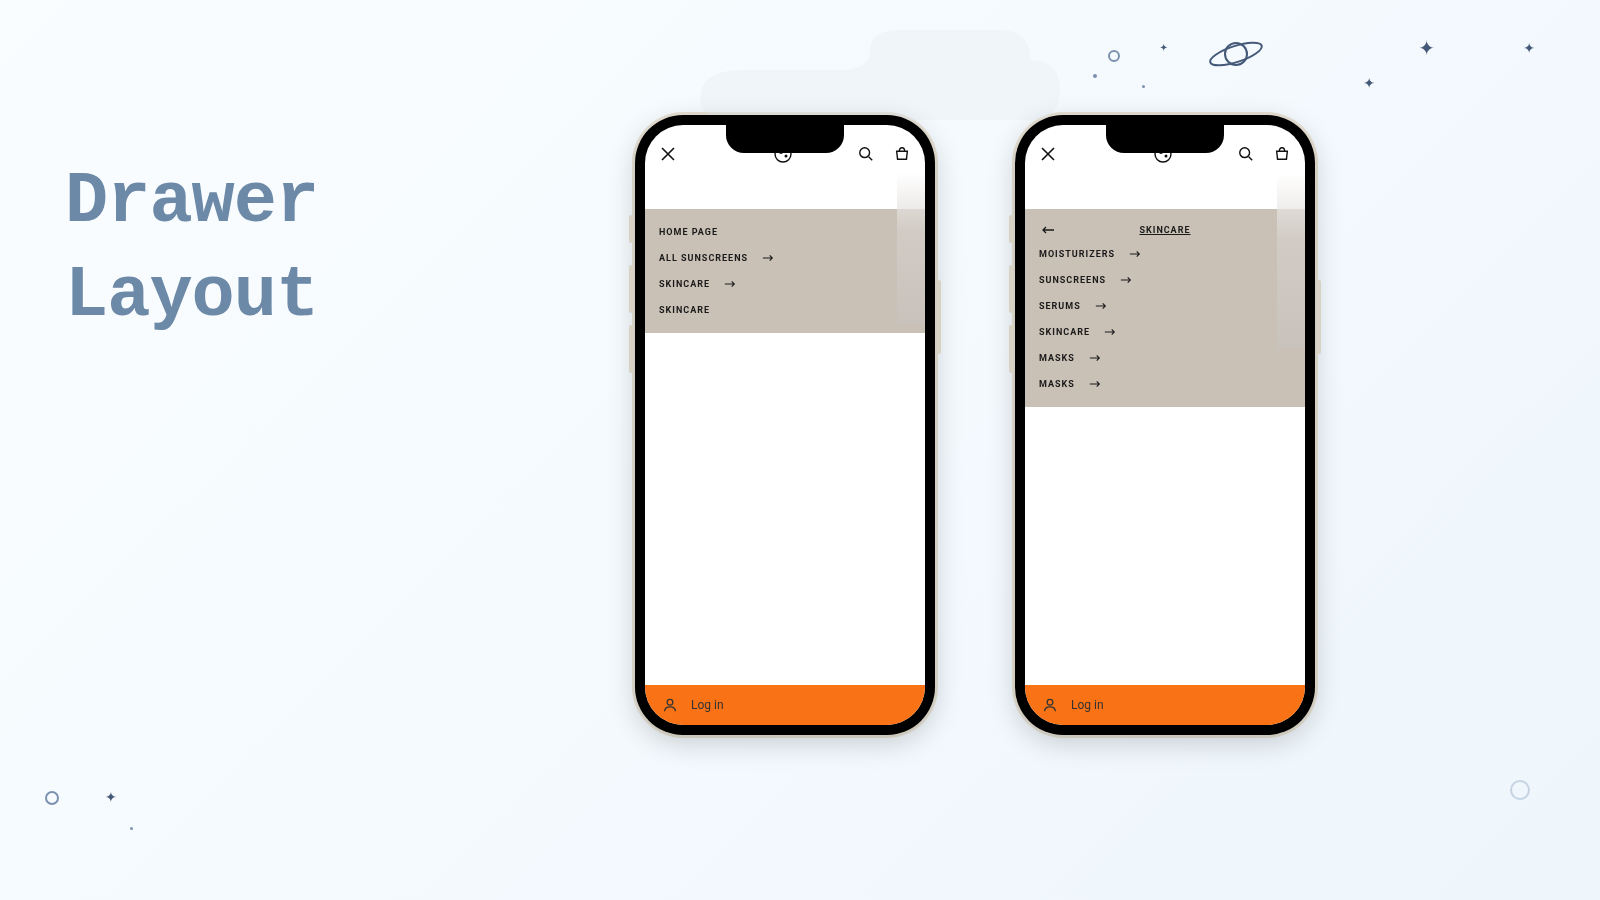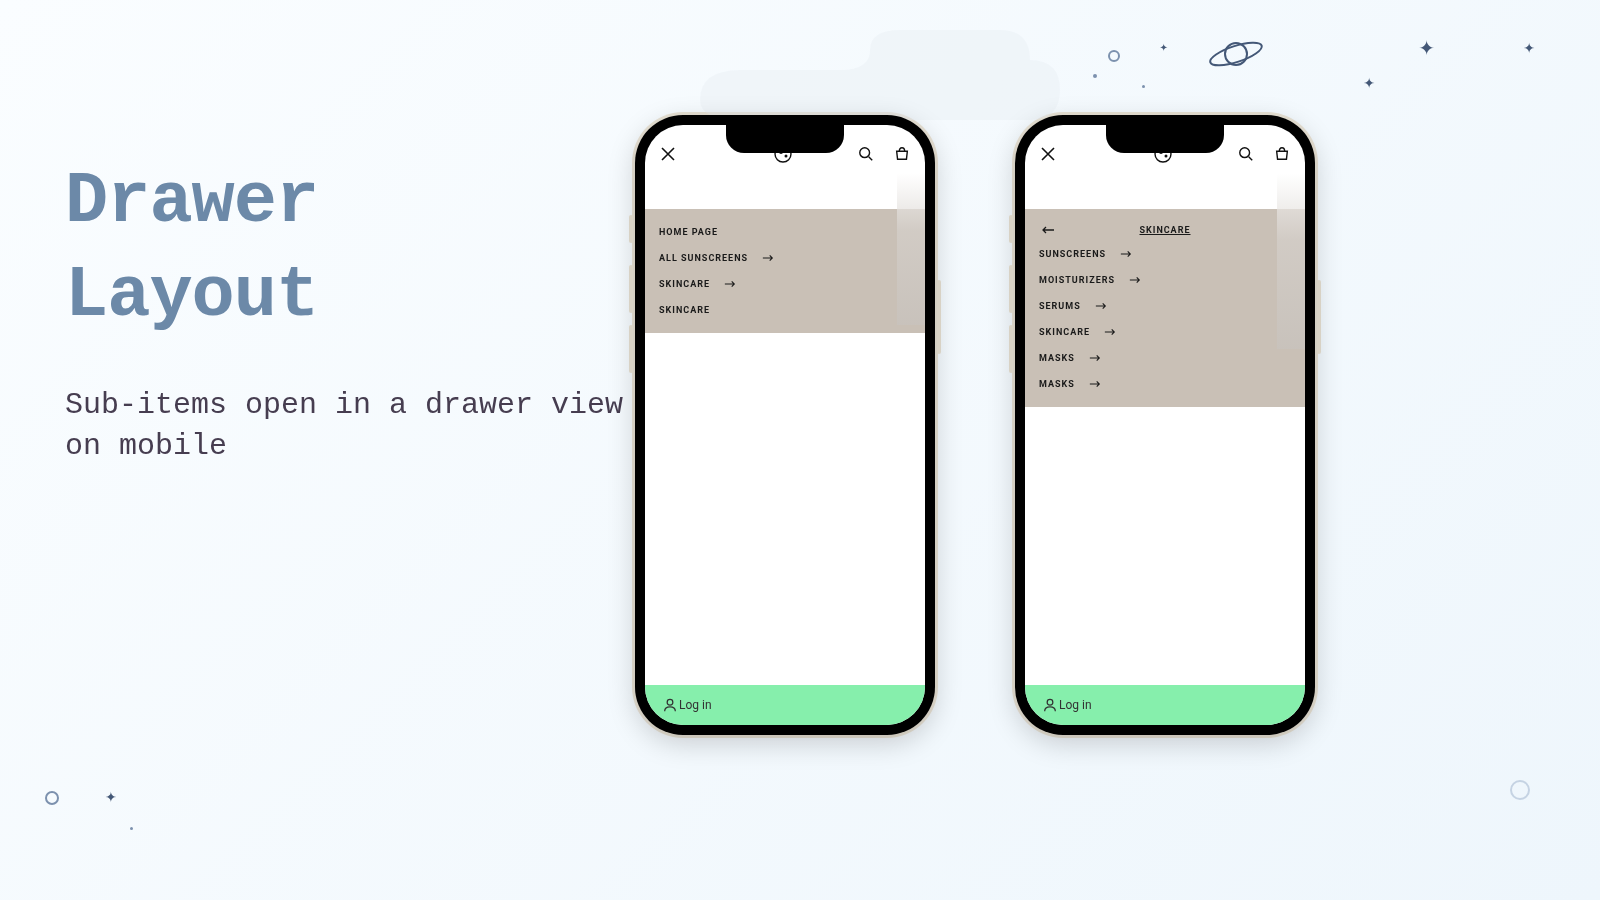--- a/index.html
+++ b/index.html
@@ -39,21 +39,21 @@
 .logo{position:absolute;left:50%;transform:translateX(-50%);top:12px;}
 .logo svg{width:30px;height:30px;}
 .icn{width:18px;height:18px;display:flex;align-items:center;justify-content:center;color:#111;}
 .gap{height:36px;background:#fff;}
 .menu{background:#c9c0b6;padding:10px 0;}
 .sub-hdr{display:flex;align-items:center;justify-content:center;position:relative;padding:6px 14px;}
 .back{position:absolute;left:14px;}
 .sub-title{font-size:9px;font-weight:700;letter-spacing:1px;color:#1a1a1a;text-decoration:underline;}
 .mi{display:flex;align-items:center;gap:14px;padding:8px 14px;font-size:9px;font-weight:700;letter-spacing:1px;color:#1a1a1a;}
 .arr{width:12px;height:8px;}
-.footer{position:absolute;bottom:0;left:0;right:0;height:40px;background:#86efac;display:flex;align-items:center;padding:0 16px;}
+.footer{position:absolute;bottom:0;left:0;right:0;height:40px;background:#f97316;display:flex;align-items:center;gap:12px;padding:0 16px;}
 .footer-txt{font-size:12px;color:#333;}
 .img-strip{position:absolute;top:48px;right:0;width:28px;height:152px;background:linear-gradient(180deg,#ffffff 0%,#d5d0cb 38%,#c8c3be 100%);opacity:.7;}
 .img-strip2{position:absolute;top:48px;right:0;width:28px;height:176px;background:linear-gradient(180deg,#ffffff 0%,#d5d0cb 38%,#c8c3be 100%);opacity:.7;}
 </style>
 </head>
 <body>
 
 <div class="deco cloud">
 <svg viewBox="0 0 420 140">
       <path d="M40 90 Q40 60 80 60 L180 60 Q210 60 210 40 Q210 20 240 20 L340 20 Q370 20 370 50 Q400 50 400 80 Q400 110 370 110 L80 110 Q40 110 40 90 Z" fill="#e8eef4"></path>
@@ -75,21 +75,20 @@
 <div class="deco dot1"></div>
 <div class="deco dot2"></div>
 <div class="deco dot3"></div>
 <div class="deco star1">✦</div>
 
 <div class="text-block">
 <h1 class="title">
 <span>Drawer</span><br>
 <span>Layout</span>
 </h1>
-<p class="subtitle">Sub-items open in a drawer view on mobile</p>
 </div>
 
 <div class="phones">
 
 <div class="phone">
 <div class="btn-side btn-l1"></div>
 <div class="btn-side btn-l2"></div>
 <div class="btn-side btn-l3"></div>
 <div class="btn-side btn-r"></div>
 <div class="screen">
@@ -210,27 +209,27 @@
 <div class="menu">
 <div class="sub-hdr">
 <div class="back icn">
 <svg viewBox="0 0 14 8" width="14" height="8">
                 <path d="M13 4 L2 4 M5 1 L2 4 L5 7" stroke="#1a1a1a" stroke-width="1.3" fill="none"></path>
               </svg>
 </div>
 <span class="sub-title">SKINCARE</span>
 </div>
 <div class="mi">
+<span>MOISTURIZERS</span>
+<svg class="arr" viewBox="0 0 14 8">
+              <path d="M1 4 L12 4 M9 1 L12 4 L9 7" stroke="#1a1a1a" stroke-width="1.3" fill="none"></path>
+            </svg>
+</div>
+<div class="mi">
 <span>SUNSCREENS</span>
-<svg class="arr" viewBox="0 0 14 8">
-              <path d="M1 4 L12 4 M9 1 L12 4 L9 7" stroke="#1a1a1a" stroke-width="1.3" fill="none"></path>
-            </svg>
-</div>
-<div class="mi">
-<span>MOISTURIZERS</span>
 <svg class="arr" viewBox="0 0 14 8">
               <path d="M1 4 L12 4 M9 1 L12 4 L9 7" stroke="#1a1a1a" stroke-width="1.3" fill="none"></path>
             </svg>
 </div>
 <div class="mi">
 <span>SERUMS</span>
 <svg class="arr" viewBox="0 0 14 8">
               <path d="M1 4 L12 4 M9 1 L12 4 L9 7" stroke="#1a1a1a" stroke-width="1.3" fill="none"></path>
             </svg>
 </div>

